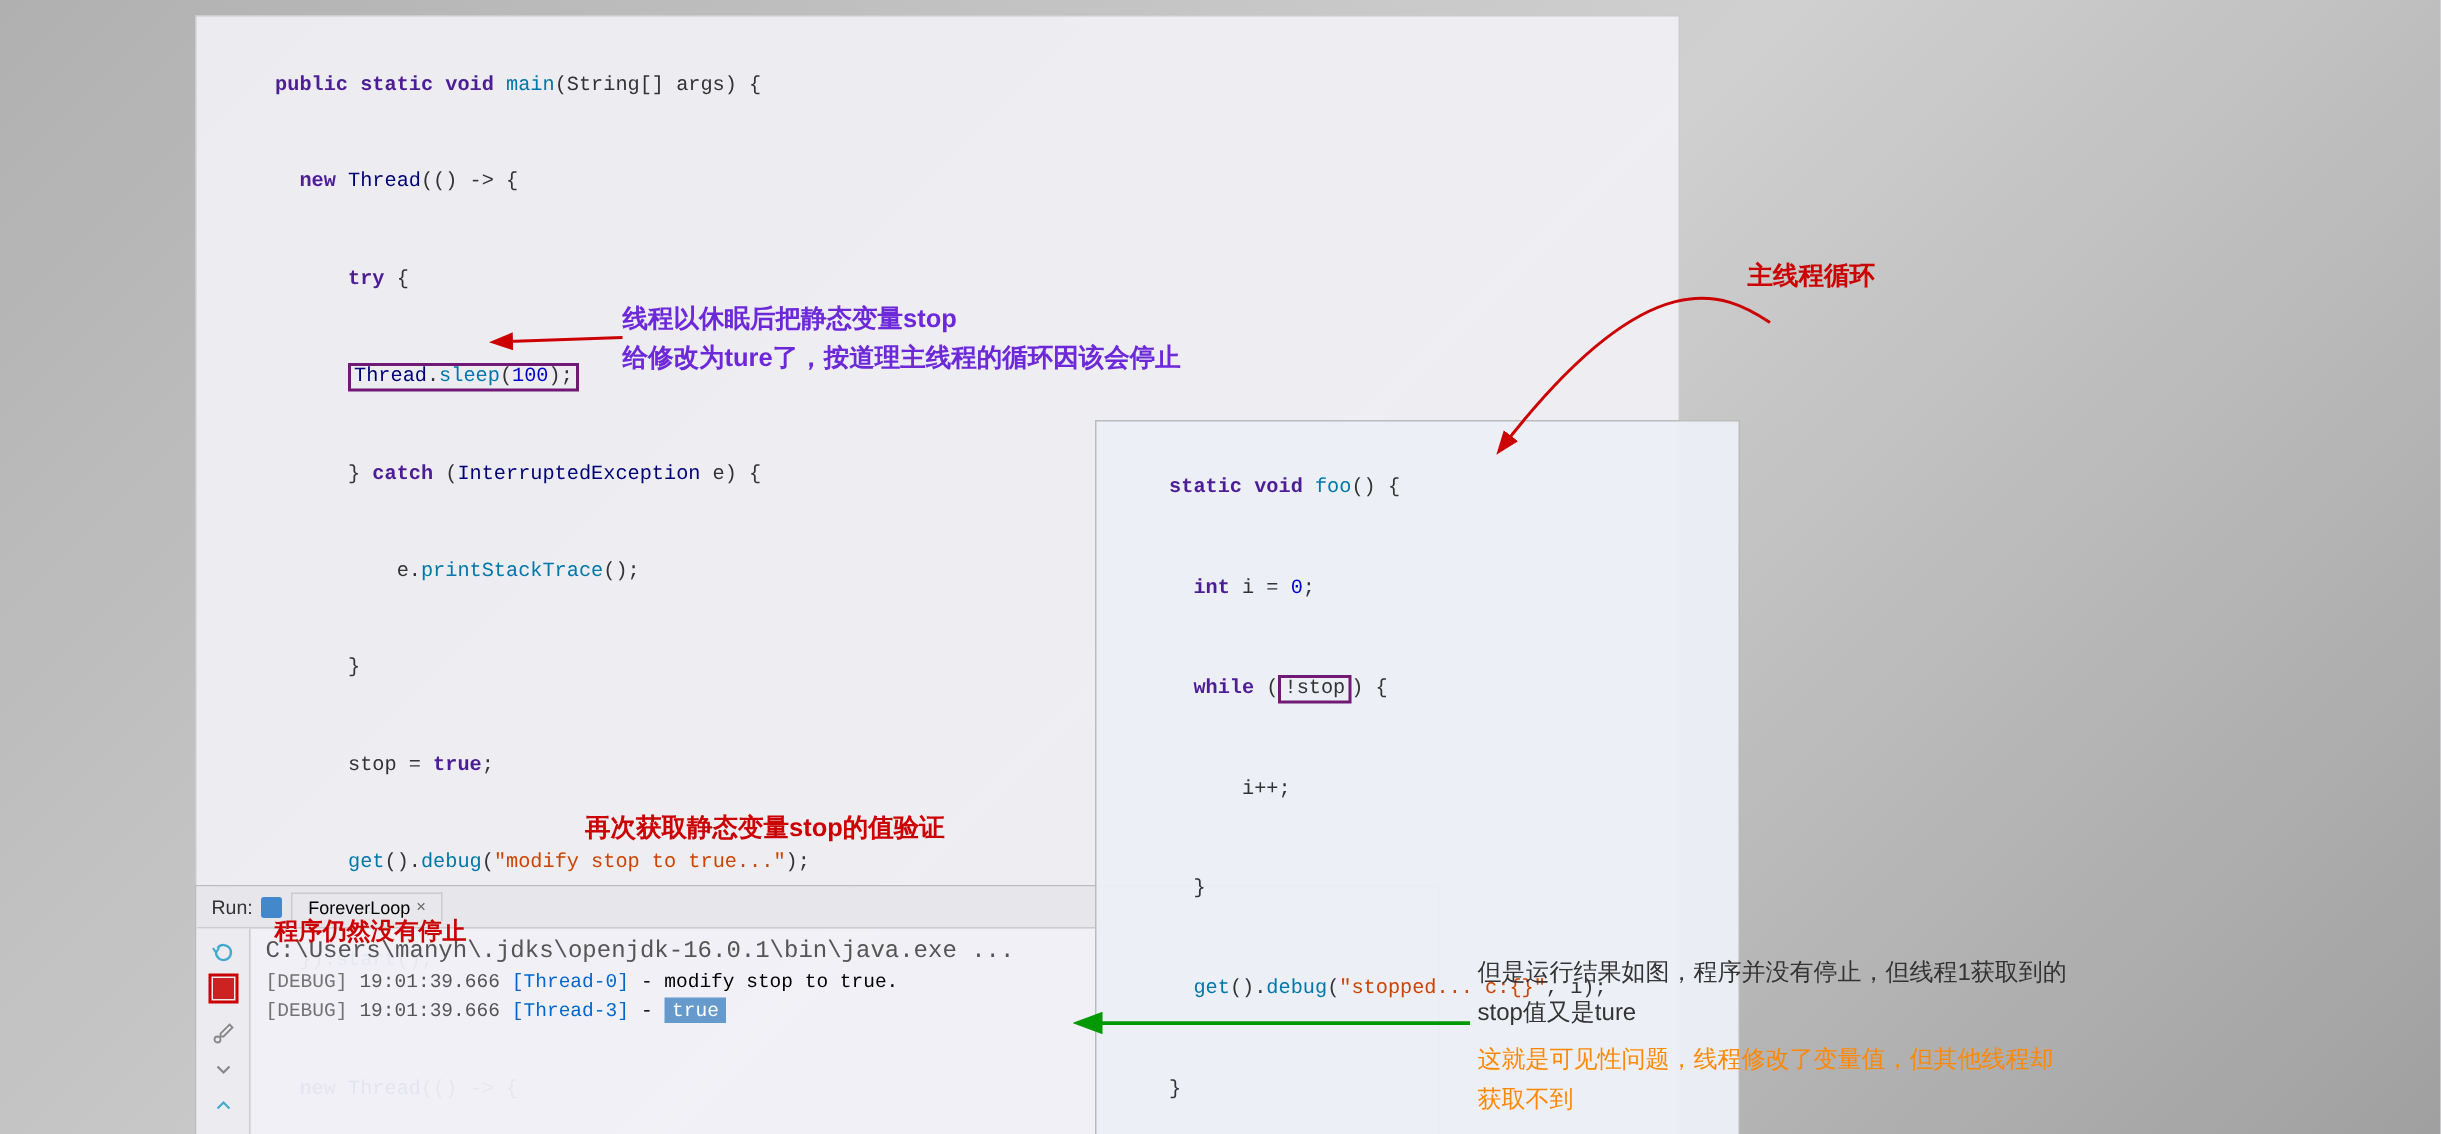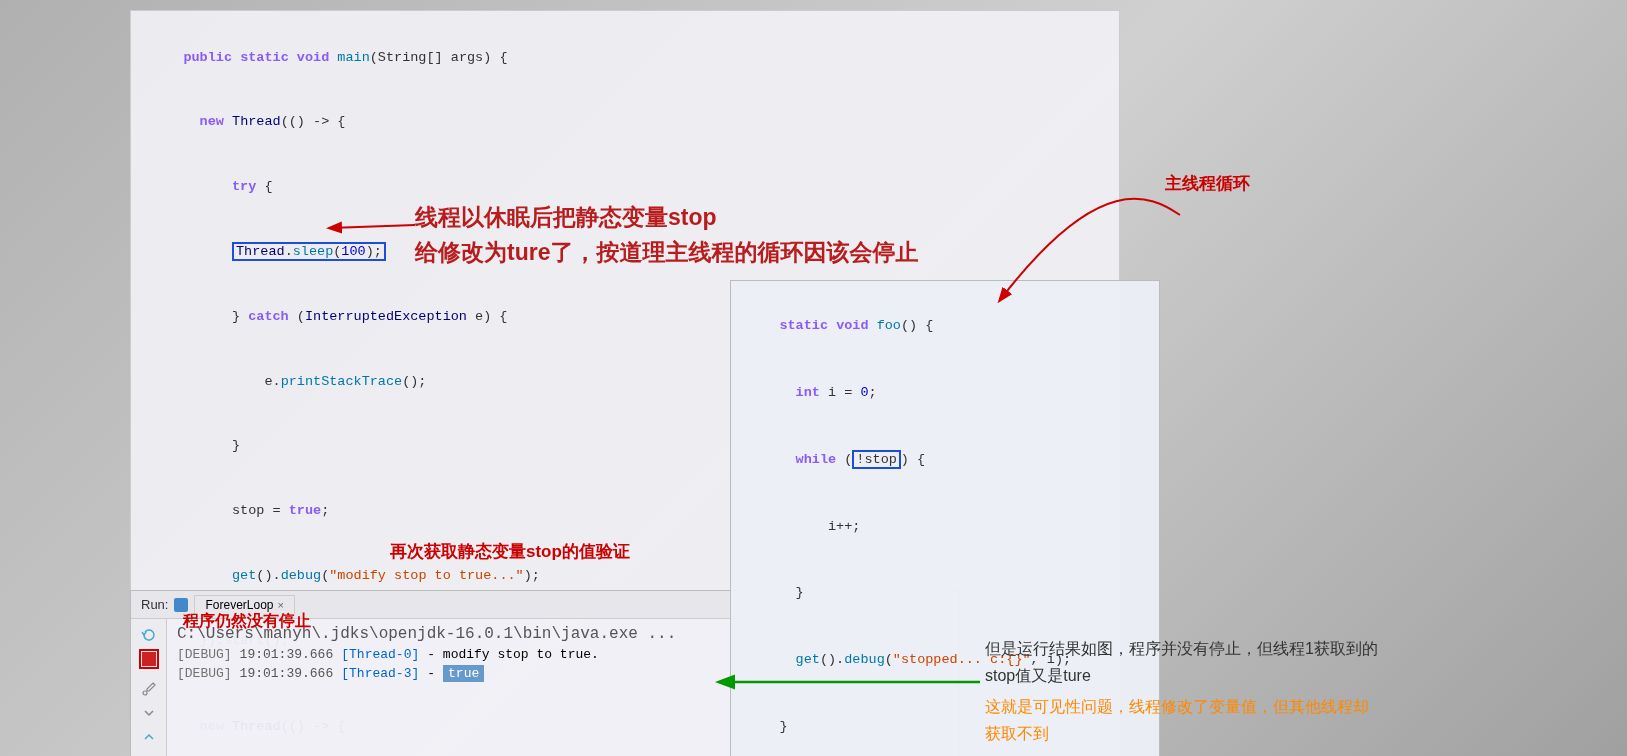--- a/index.html
+++ b/index.html
@@ -33,29 +33,29 @@
       font-family: 'Courier New', monospace;
       font-size: 13.5px;
       line-height: 1.6;
     }
 
     .code-line {
       white-space: pre;
       color: #333;
     }
 
-    .kw { color: #8b5cf6; font-weight: bold; }
+    .kw { color: #4c1d95; font-weight: bold; }
     .method { color: #0077aa; }
     .str { color: #cc4400; }
     .num { color: #0000cc; }
     .cls { color: #000077; }
 
     .highlight-box {
       display: inline;
-      border: 2px solid #1d4ed8;
+      border: 2px solid #701a75;
       padding: 0 2px;
     }
 
     
     .foo-box {
       position: absolute;
       top: 280px;
       left: 730px;
       width: 430px;
       background: rgba(235, 238, 245, 0.97);
@@ -250,21 +250,21 @@
   </div>
 
   <div class="code-line">&nbsp;</div>
 
   <div class="code-line">
       <span class="kw">new</span> <span class="cls">Thread</span>(() -&gt; {
   </div>
 
 </div>
 
-<div class="ann-box" style="top: 200px; left: 415px; font-size: 23px; color: #b91c1c; font-weight: bold; line-height: 1.5;">
+<div class="ann-box" style="top: 200px; left: 415px; font-size: 17px; color: #6d28d9; font-weight: bold; line-height: 1.5;">
   <div>线程以休眠后把静态变量stop</div>
   <div>给修改为ture了，按道理主线程的循环因该会停止</div>
 </div>
 
 <div class="ann-box" style="top: 172px; left: 1165px; font-size: 17px; color: #cc0000; font-weight: bold;">
   <div>主线程循环</div>
 </div>
 
 <div class="ann-box" style="top: 540px; left: 390px; font-size: 17px; color: #cc0000; font-weight: bold;">
   <div>再次获取静态变量stop的值验证</div>

